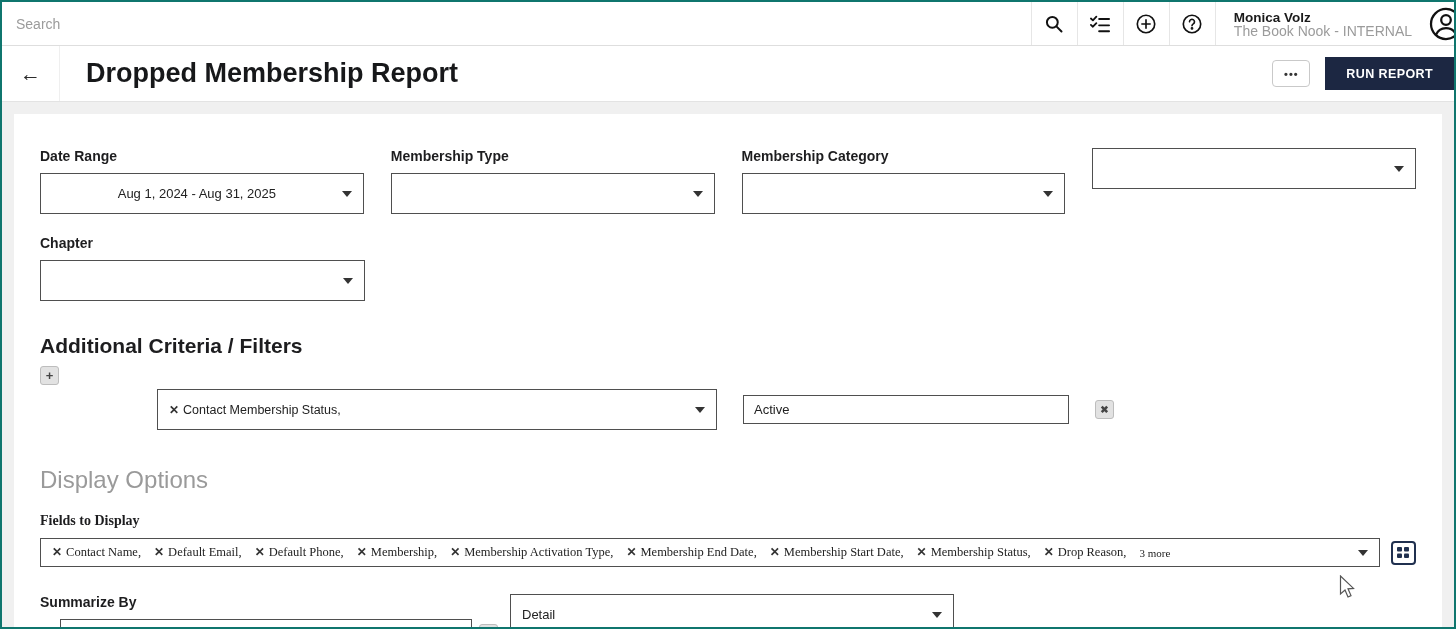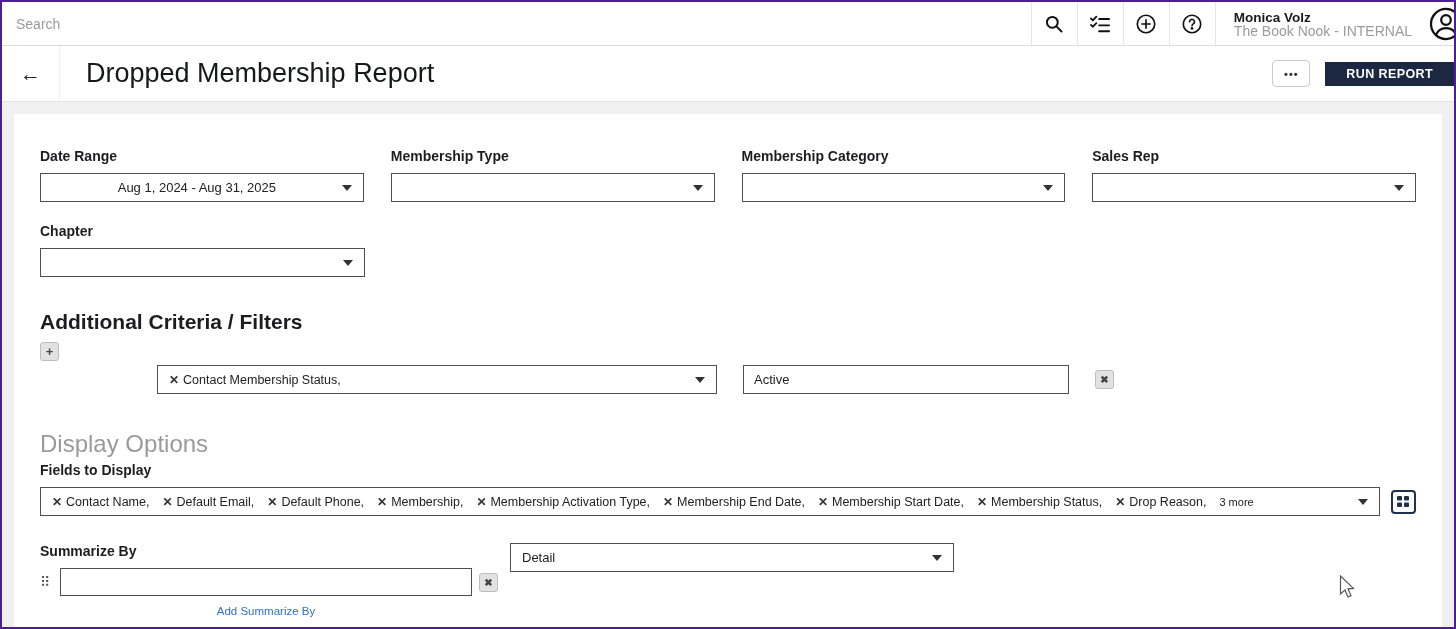--- a/index.html
+++ b/index.html
@@ -1,19 +1,19 @@
 <!DOCTYPE html>
 <html><head>
 <meta charset="utf-8">
 <style>
   * { margin:0; padding:0; box-sizing:border-box; }
   html,body { width:1456px; height:629px; overflow:hidden; background:#fff;
     font-family:"Liberation Sans", sans-serif; }
   .page { position:relative; width:1456px; height:629px; background:#f0f0f0;
-    border:2px solid #4c1d95; overflow:hidden; }
+    border:2px solid #0f766e; overflow:hidden; }
 
   
   .topbar { height:44px; background:#fff; border-bottom:1px solid #dedede;
     display:flex; align-items:center; }
   .search { padding-left:14px; font-size:14px; color:#9b9b9b; flex:1; height:100%;
     display:flex; align-items:center; cursor:text; }
   .tb-right { display:flex; align-items:stretch; height:100%; }
   .tb-icon { width:46px; display:flex; align-items:center; justify-content:center;
     border-left:1px solid #e6e6e6; cursor:pointer; }
   .tb-user { border-left:1px solid #e6e6e6; padding:0 16px 0 18px; display:flex;
@@ -21,35 +21,35 @@
   .tb-user-name { font-size:13.5px; font-weight:700; color:#1a1a1a; line-height:16px; }
   .tb-user-org { font-size:14px; color:#9b9b9b; line-height:11px; }
   .tb-avatar { width:26px; display:flex; align-items:center; }
   .tb-avatar svg { flex:none; }
 
   
   .header { height:56px; background:#fff; display:flex; align-items:center;
     border-bottom:1px solid #e3e3e3; }
   .back { width:58px; height:100%; display:flex; align-items:center; justify-content:center;
     font-size:21px; color:#2b2b2b; border-right:1px solid #efefef; cursor:pointer; }
-  .title { margin-left:26px; font-size:27px; font-weight:400; color:#17181a; }
+  .title { margin-left:26px; font-size:27px; font-weight:700; color:#17181a; }
   .hdr-right { margin-left:auto; display:flex; align-items:center; gap:15px; }
   .more-btn { width:38px; height:27px; border:1px solid #c9c9c9; border-radius:4px;
     display:flex; align-items:center; justify-content:center; font-size:11px;
     letter-spacing:1px; font-weight:700; color:#333; cursor:pointer; }
-  .run-btn { height:24px; padding:0 21px; background:#1c2742; color:#fff;
+  .run-btn { height:33px; padding:0 21px; background:#1c2742; color:#fff;
     font-weight:700; font-size:12.5px; letter-spacing:.4px; display:flex;
     align-items:center; justify-content:center; cursor:pointer; }
 
   
   .content { padding:12px; }
   .card { background:#fff; padding:34px 26px 24px 26px; }
 
   .fld-label { font-size:14px; font-weight:700; color:#1d1d1f; margin-bottom:9px; }
-  .select { height:29px; border:1px solid #4f4f4f; background:#fff; display:flex;
+  .select { height:41px; border:1px solid #4f4f4f; background:#fff; display:flex;
     align-items:center; padding:0 11px; font-size:13px; color:#222; cursor:pointer; }
   .caret { width:0; height:0; border-left:5px solid transparent;
     border-right:5px solid transparent; border-top:6px solid #333; margin-left:auto; flex:none; }
   .centered-val { flex:1; text-align:center; }
 
   .filters-row { display:flex; gap:27px; }
   .fcol { width:325px; }
   .chapter-block { margin-top:21px; width:325px; }
 
   .section-head { margin-top:33px; font-size:21px; font-weight:700; color:#1d1d1f; }
@@ -59,21 +59,21 @@
   .criteria-row { display:flex; align-items:center; margin-top:4px; margin-left:117px; gap:26px; }
   .sel-field { width:560px; }
   .sel-op { width:210px; }
   .txt { width:326px; height:29px; border:1px solid #4f4f4f; padding:0 10px;
     font-size:13px; color:#222; font-family:"Liberation Sans", sans-serif; }
   .x-btn { width:19px; height:19px; background:#e2e2e2; border:1px solid #bdbdbd;
     border-radius:3px; display:flex; align-items:center; justify-content:center;
     font-size:10px; font-weight:700; color:#444; cursor:pointer; flex:none; }
 
   .display-head { margin-top:36px; font-size:24px; color:#9a9a9a; font-weight:400; }
-  .fields-block { margin-top:4px; }
+  .fields-block { margin-top:19px;font-family:Liberation Serif, serif; }
   .fields-row { display:flex; align-items:center; }
   .multi { flex:1; height:29px; border:1px solid #4f4f4f; display:flex;
     align-items:center; padding:0 11px; gap:13px; overflow:hidden; cursor:pointer; }
   .tag { display:inline-flex; align-items:center; gap:4px; font-size:12.5px;
     color:#222; white-space:nowrap; }
   .tag-x { font-size:12px; font-weight:600; color:#333; cursor:pointer; }
   .more-tags { font-size:11px; color:#222; white-space:nowrap; }
   .grid-btn { width:25px; height:24px; border:2px solid #20304f; border-radius:4px;
     margin-left:11px; display:flex; align-items:center; justify-content:center;
     cursor:pointer; flex:none; }
@@ -171,21 +171,20 @@
           </div>
         </div>
         <div class="fcol">
           <div class="fld-label">Membership Category</div>
           <div class="select">
             <span></span>
             <span class="caret"></span>
           </div>
         </div>
         <div class="fcol">
-          <div class="fld-label">Sales Rep</div>
           <div class="select">
             <span></span>
             <span class="caret"></span>
           </div>
         </div>
       </div>
 
       <div class="chapter-block">
         <div class="fld-label">Chapter</div>
         <div class="select">

